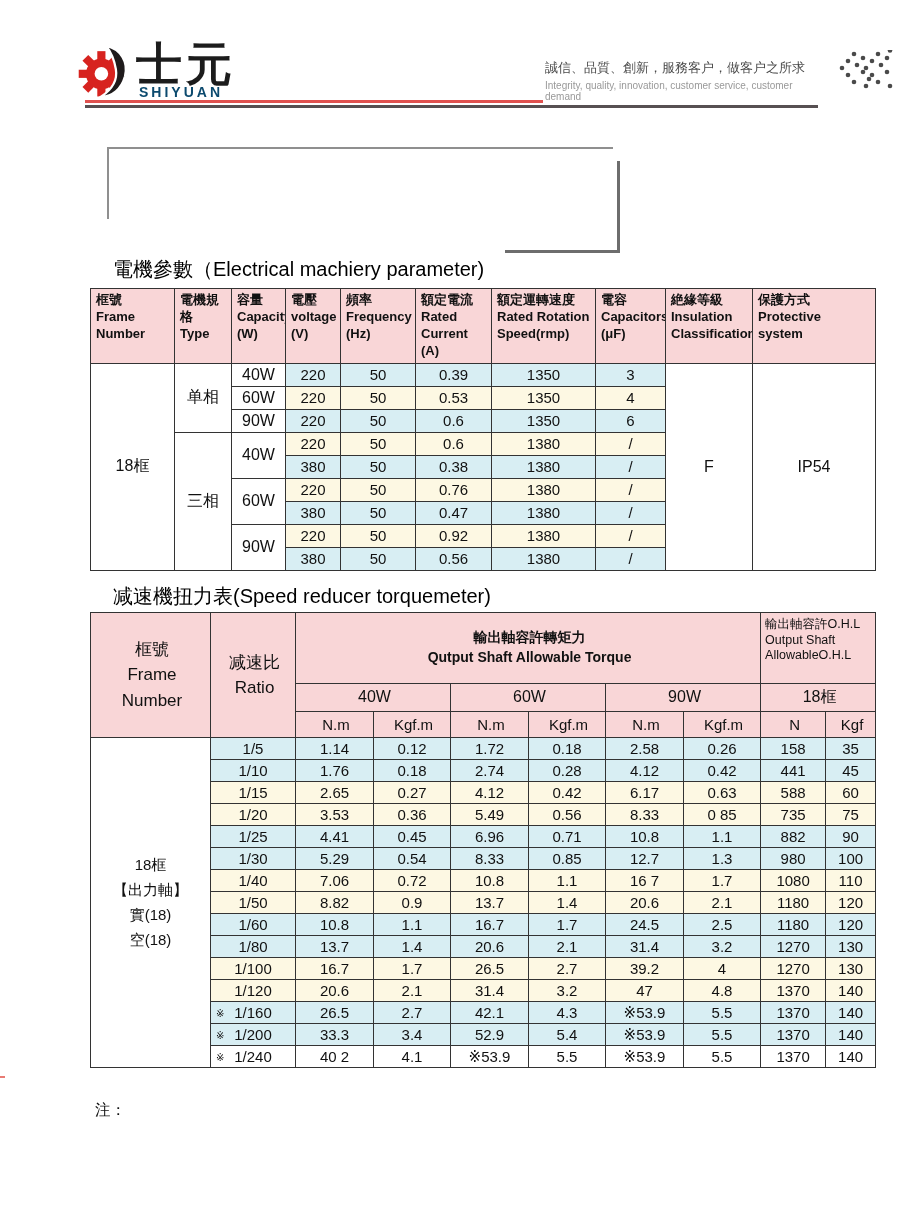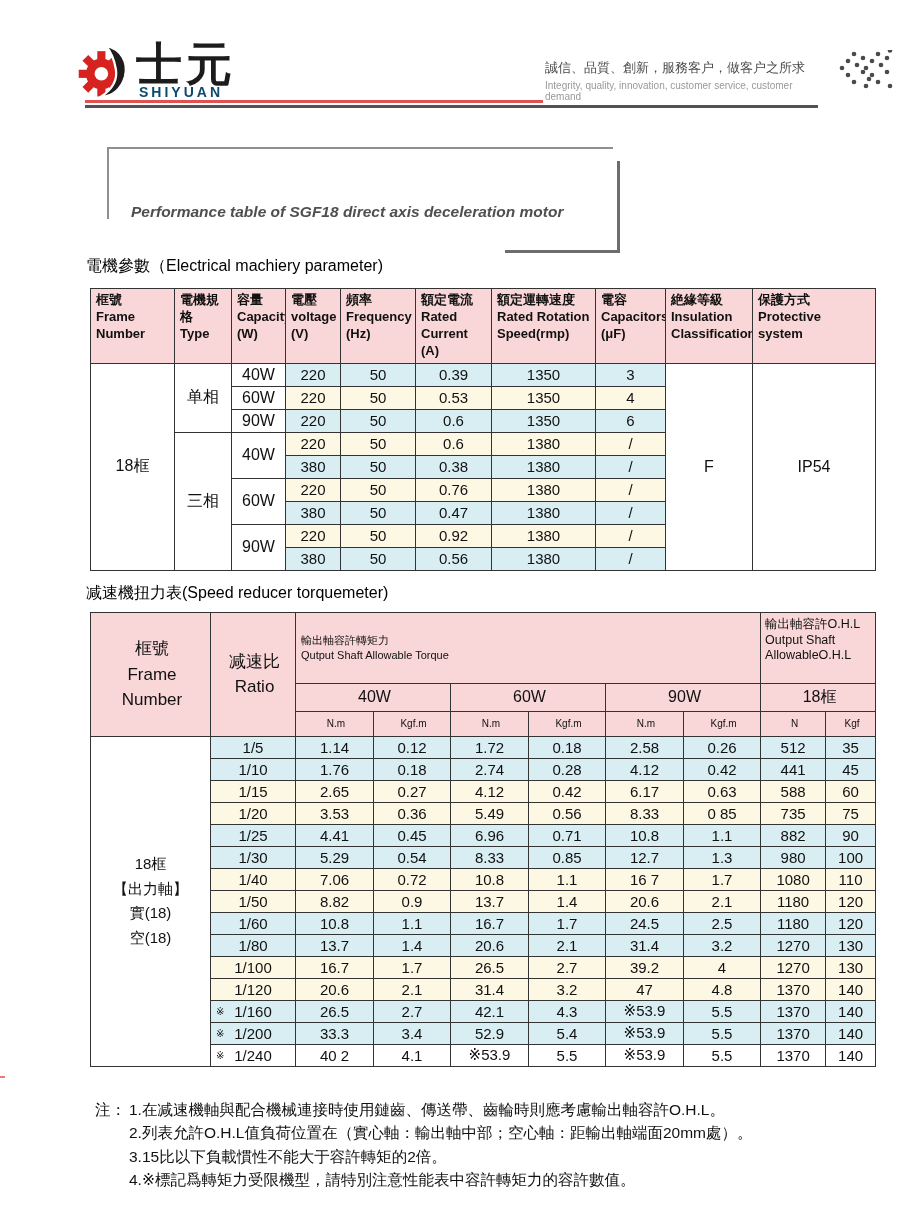--- a/index.html
+++ b/index.html
@@ -21,21 +21,21 @@
   .title-block{position:absolute;left:113px;top:155px;width:500px;height:80px;}
   .deco{position:absolute;background:#8f8f8f;}
   .deco-top{left:-6px;top:-8px;width:506px;height:2px;}
   .deco-left{left:-6px;top:-8px;width:2px;height:72px;}
   .deco-right{left:504px;top:6px;width:3px;height:92px;background:#6d6d6d;}
   .deco-bottom{left:392px;top:95px;width:115px;height:3px;background:#6d6d6d;}
   .page-title{position:absolute;left:16px;top:-2px;font-size:37px;font-weight:800;letter-spacing:1px;color:#1a1a1a;white-space:nowrap;}
   .page-subtitle{position:absolute;left:18px;top:48px;font-size:15.5px;font-weight:700;font-style:italic;color:#4f4f4f;white-space:nowrap;}
 
   
-  .sec-heading{position:absolute;left:86px;font-size:16px;color:#000;}
+  .sec-heading{position:absolute;left:113px;font-size:20px;color:#000;}
   .sec1{top:256px;}
   .sec2{top:583px;}
 
   
   table{border-collapse:collapse;table-layout:fixed;position:absolute;left:90px;}
   td,th{border:1px solid #333;overflow:hidden;}
   th{background:#f9d6d7;font-weight:700;font-size:13px;text-align:left;vertical-align:top;
      padding:3px 2px 3px 5px;white-space:pre-line;line-height:1.3;}
   td{text-align:center;padding:0 2px;}
   .s-blue{background:#d8eef3;}
@@ -49,24 +49,24 @@
   #motor-table td{font-size:15px;}
   #motor-table td.big{font-size:16px;}
 
   #torque-table{top:612px;width:785px;}
   #torque-table .hr1{height:71px;}
   #torque-table .hr2{height:27px;}
   #torque-table .hr3{height:25px;}
   #torque-table tbody tr{height:22px;}
   #torque-table td{font-size:15px;}
   .th-main{font-weight:400;font-size:17px;text-align:center;vertical-align:middle;line-height:1.5;white-space:pre-line;}
-  .th-torque{font-weight:400;font-size:11px;vertical-align:middle;line-height:1.4;white-space:pre-line;}
+  .th-torque{font-weight:700;font-size:14px;text-align:center;vertical-align:middle;line-height:1.4;white-space:pre-line;}
   .th-ohl{font-weight:400;font-size:12.5px;text-align:left;vertical-align:top;padding:4px 1px 4px 4px;line-height:1.25;white-space:pre-line;}
   .th-group{font-weight:400;font-size:16px;text-align:center;vertical-align:middle;}
-  .th-unit{font-weight:400;font-size:10px;text-align:center;vertical-align:middle;}
+  .th-unit{font-weight:400;font-size:15px;text-align:center;vertical-align:middle;}
   td.frame-label{background:#fff;font-size:16.5px;white-space:pre-line;line-height:1.65;vertical-align:middle;}
   td.ratio{font-size:14.5px;position:relative;}
   .mark{position:absolute;left:5px;top:50%;transform:translateY(-50%);font-size:10px;}
 
   
   .notes{position:absolute;left:95px;top:1098px;width:770px;font-size:15.5px;line-height:1.5;display:flex;}
   .notes-prefix{flex:0 0 34px;}
   .note-line{white-space:nowrap;}
 
   .stray-mark{position:absolute;left:0;top:1076px;width:5px;height:2px;background:#e87b74;}
@@ -127,21 +127,20 @@
   </div>
 
   <div class="rule-red"></div>
   <div class="rule-gray"></div>
 
   <div class="title-block">
     <div class="deco deco-top"></div>
     <div class="deco deco-left"></div>
     <div class="deco deco-right"></div>
     <div class="deco deco-bottom"></div>
-    <div class="page-subtitle">Performance table of SGF18 direct axis deceleration motor</div>
   </div>
 
   <div class="sec-heading sec1">電機參數（Electrical machiery parameter)</div>
 
   <table id="motor-table">
     <colgroup>
       <col style="width:84px">
         <col style="width:57px">
         <col style="width:54px">
         <col style="width:55px">
@@ -315,21 +314,21 @@
 【出力軸】
 實(18)
 空(18)</td>
           <td class="ratio s-blue"><span>1/5</span></td>
           <td class="val s-blue">1.14</td>
           <td class="val s-blue">0.12</td>
           <td class="val s-blue">1.72</td>
           <td class="val s-blue">0.18</td>
           <td class="val s-blue">2.58</td>
           <td class="val s-blue">0.26</td>
-          <td class="val s-blue">512</td>
+          <td class="val s-blue">158</td>
           <td class="val s-blue">35</td>
         </tr>
         <tr>
           <td class="ratio s-blue"><span>1/10</span></td>
           <td class="val s-blue">1.76</td>
           <td class="val s-blue">0.18</td>
           <td class="val s-blue">2.74</td>
           <td class="val s-blue">0.28</td>
           <td class="val s-blue">4.12</td>
           <td class="val s-blue">0.42</td>
@@ -477,22 +476,16 @@
           <td class="val s-white">※53.9</td>
           <td class="val s-white">5.5</td>
           <td class="val s-white">1370</td>
           <td class="val s-white">140</td>
         </tr>
       </tbody>
   </table>
 
   <div class="notes">
     <div class="notes-prefix">注：</div>
-    <div class="notes-items">
-      <div class="note-line">1.在减速機軸與配合機械連接時使用鏈齒、傳送帶、齒輪時則應考慮輸出軸容許O.H.L。</div>
-      <div class="note-line">2.列表允許O.H.L值負荷位置在（實心軸：輸出軸中部；空心軸：距輸出軸端面20mm處）。</div>
-      <div class="note-line">3.15比以下負載慣性不能大于容許轉矩的2倍。</div>
-      <div class="note-line">4.※標記爲轉矩力受限機型，請特別注意性能表中容許轉矩力的容許數值。</div>
-    </div>
   </div>
 
   <div class="stray-mark"></div>
 </div>
 
 </body></html>

